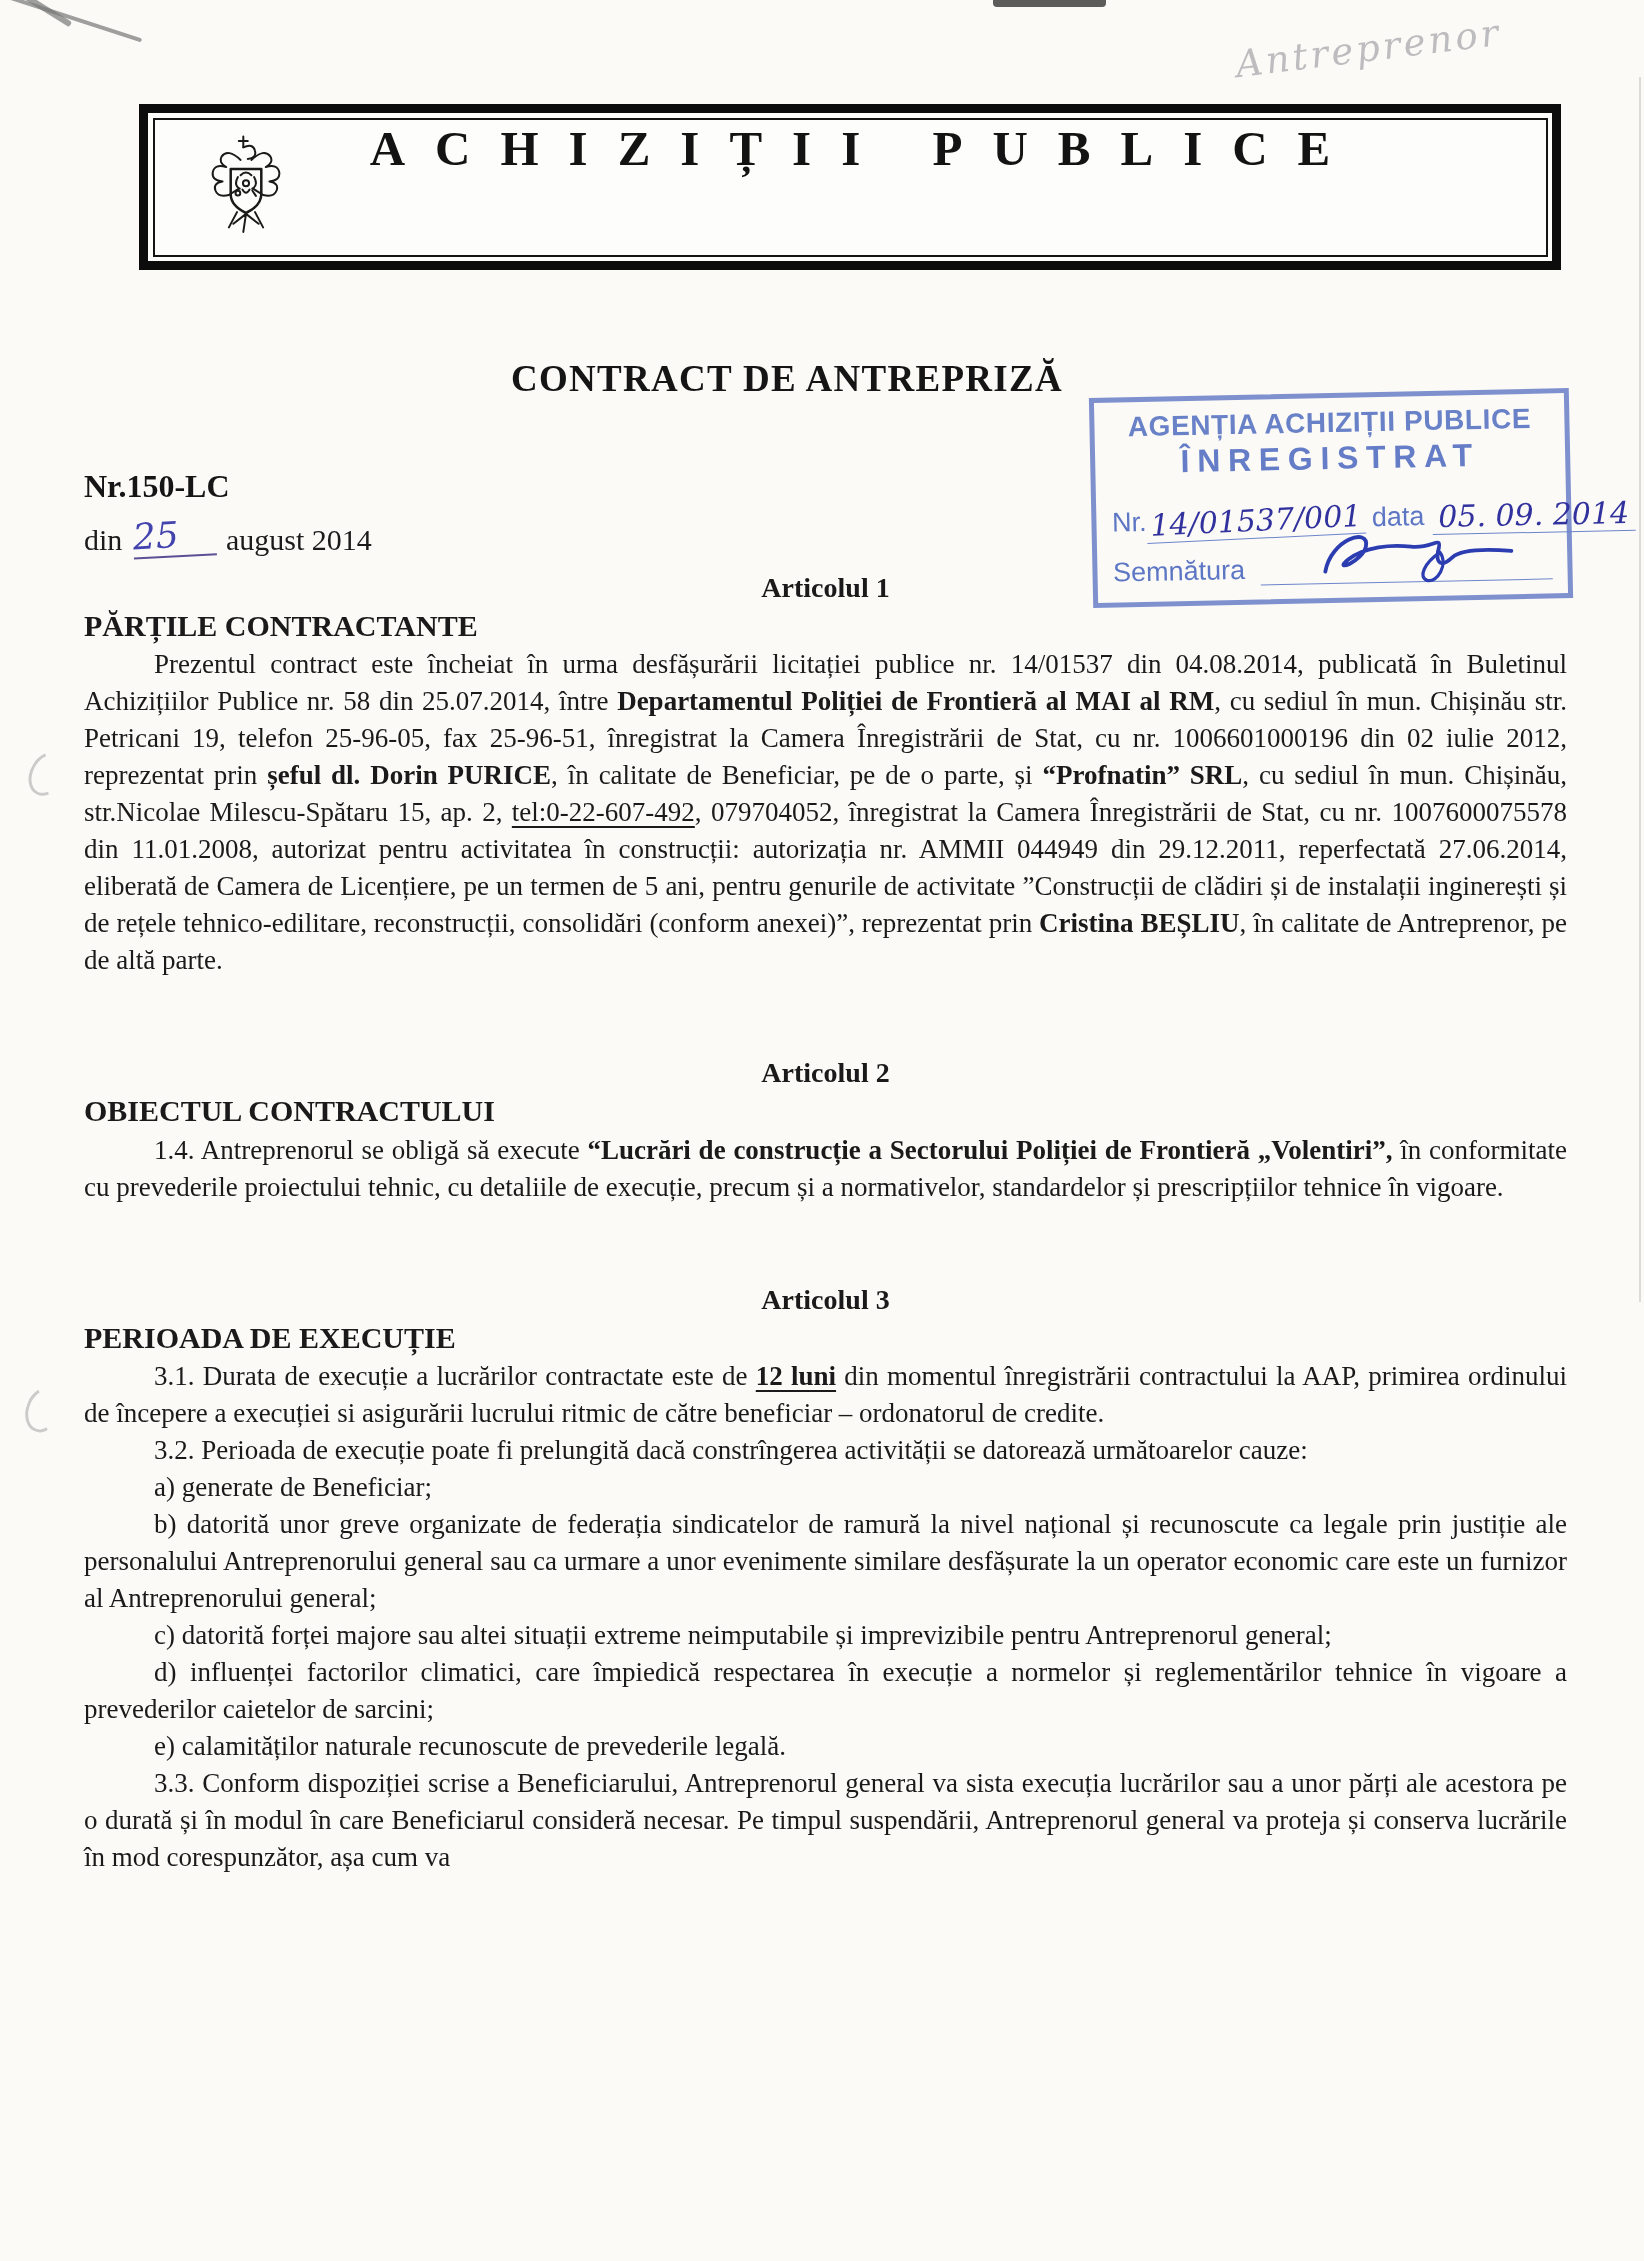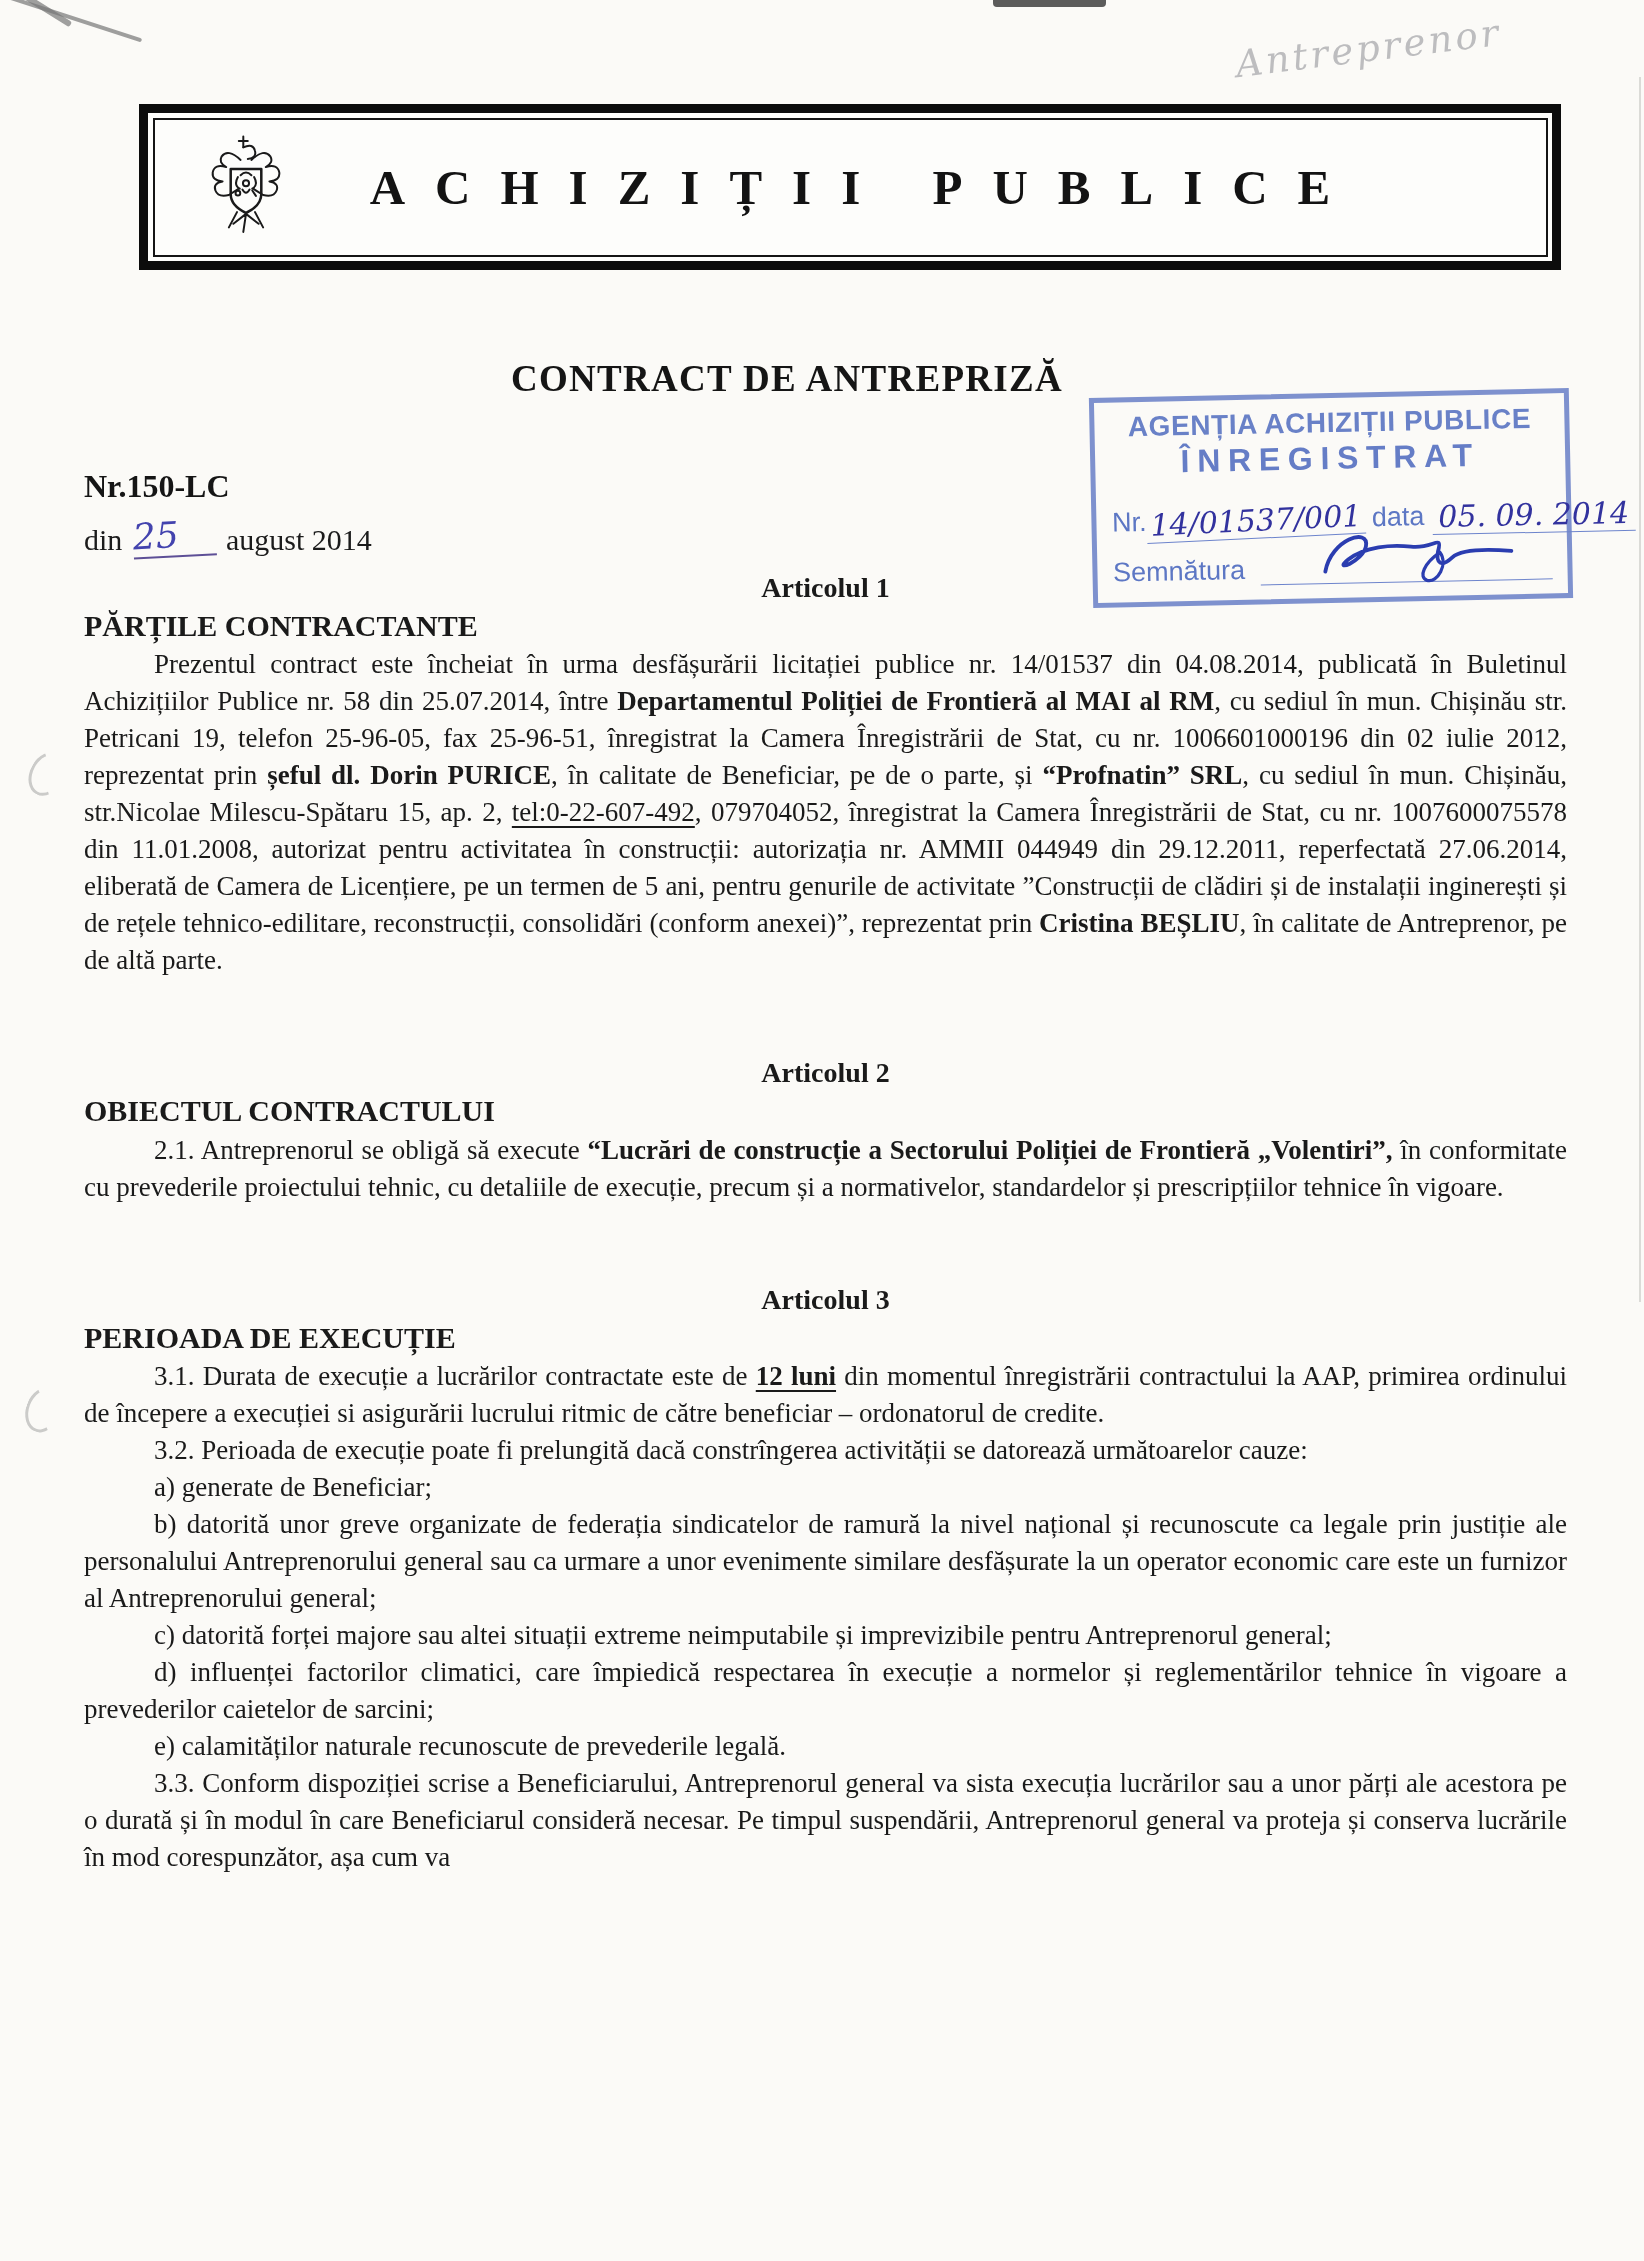--- a/index.html
+++ b/index.html
@@ -29,21 +29,21 @@
     white-space:nowrap;
   }
 
   
   .header-box{
     position:absolute;left:139px;top:104px;width:1422px;height:166px;
     border:9.7px solid #0c0c0c;box-sizing:border-box;background:#fdfdfb;
   }
   .header-inner{
     position:absolute;inset:4.5px;border:2.6px solid #141414;
-    display:flex;align-items:center;justify-content:center;
+    display:flex;justify-content:center;
   }
   .coat{position:absolute;left:46px;top:50%;transform:translateY(-50%);}
   .masthead-title{
     font-weight:bold;font-size:49px;letter-spacing:30px;padding-left:30px;
     font-family:"Liberation Serif", serif;color:#131313;white-space:nowrap;
   }
 
   
   .doc-title{
     position:absolute;top:357px;left:84px;width:1406px;
@@ -160,21 +160,21 @@
   </div>
 
   <div class="content">
 
     <h2 class="art-heading">Articolul 1</h2>
     <h3 class="art-sub">PĂRȚILE CONTRACTANTE</h3>
     <p><span>Prezentul contract este încheiat în urma desfășurării licitației publice nr. 14/01537 din 04.08.2014, publicată în Buletinul Achizițiilor Publice  nr. 58 din 25.07.2014, între </span><span class="b">Departamentul Poliției de Frontieră al MAI al RM</span><span>, cu sediul în mun. Chișinău str. Petricani 19, telefon 25-96-05, fax 25-96-51, înregistrat la Camera Înregistrării de Stat, cu nr. 1006601000196 din 02 iulie  2012, reprezentat prin </span><span class="b">șeful dl. Dorin PURICE</span><span>, în calitate de Beneficiar, pe de o parte, și </span><span class="b">“Profnatin” SRL</span><span>, cu sediul în mun. Chișinău, str.Nicolae Milescu-Spătaru 15, ap. 2, </span><span class="u">tel:0-22-607-492</span><span>, 079704052, înregistrat la Camera Înregistrării de Stat, cu nr. 1007600075578 din 11.01.2008, autorizat pentru activitatea în construcții: autorizația nr. AMMII 044949 din 29.12.2011, reperfectată 27.06.2014, eliberată de Camera de Licențiere, pe un termen de 5 ani, pentru genurile de activitate ”Construcții de clădiri și de instalații inginerești și de rețele tehnico-edilitare, reconstrucții, consolidări (conform anexei)”, reprezentat prin </span><span class="b">Cristina BEȘLIU</span><span>, în calitate de Antreprenor, pe de altă parte.</span></p>
 
     <h2 class="art-heading gap">Articolul 2</h2>
     <h3 class="art-sub">OBIECTUL CONTRACTULUI</h3>
-    <p><span>2.1. Antreprenorul se obligă să execute </span><span class="b">“Lucrări de construcție a Sectorului Poliției de Frontieră „Volentiri”,</span><span> în conformitate cu prevederile proiectului tehnic, cu detaliile de execuție, precum și a normativelor, standardelor și prescripțiilor tehnice în vigoare.</span></p>
+    <p><span>1.4. Antreprenorul se obligă să execute </span><span class="b">“Lucrări de construcție a Sectorului Poliției de Frontieră „Volentiri”,</span><span> în conformitate cu prevederile proiectului tehnic, cu detaliile de execuție, precum și a normativelor, standardelor și prescripțiilor tehnice în vigoare.</span></p>
 
     <h2 class="art-heading gap">Articolul 3</h2>
     <h3 class="art-sub">PERIOADA DE EXECUȚIE</h3>
     <p><span>3.1. Durata de execuție a lucrărilor contractate este de </span><span class="b u">12 luni</span><span> din momentul înregistrării contractului la AAP, primirea ordinului de începere a execuției si asigurării lucrului ritmic de către beneficiar – ordonatorul de credite.</span></p>
     <p><span>3.2. Perioada de execuție poate fi prelungită dacă constrîngerea activității se datorează următoarelor cauze:</span></p>
     <p><span>a) generate de Beneficiar;</span></p>
     <p><span>b) datorită unor greve organizate de federația sindicatelor de ramură la nivel național și recunoscute ca legale prin justiție ale personalului Antreprenorului general sau ca urmare a unor evenimente similare desfășurate la un operator economic care este un furnizor al Antreprenorului general;</span></p>
     <p><span>c) datorită forței majore sau altei situații extreme neimputabile și imprevizibile pentru Antreprenorul general;</span></p>
     <p><span>d) influenței factorilor climatici, care împiedică respectarea în execuție a normelor și reglementărilor tehnice în vigoare a prevederilor caietelor de sarcini;</span></p>
     <p><span>e) calamităților naturale recunoscute de prevederile legală.</span></p>

